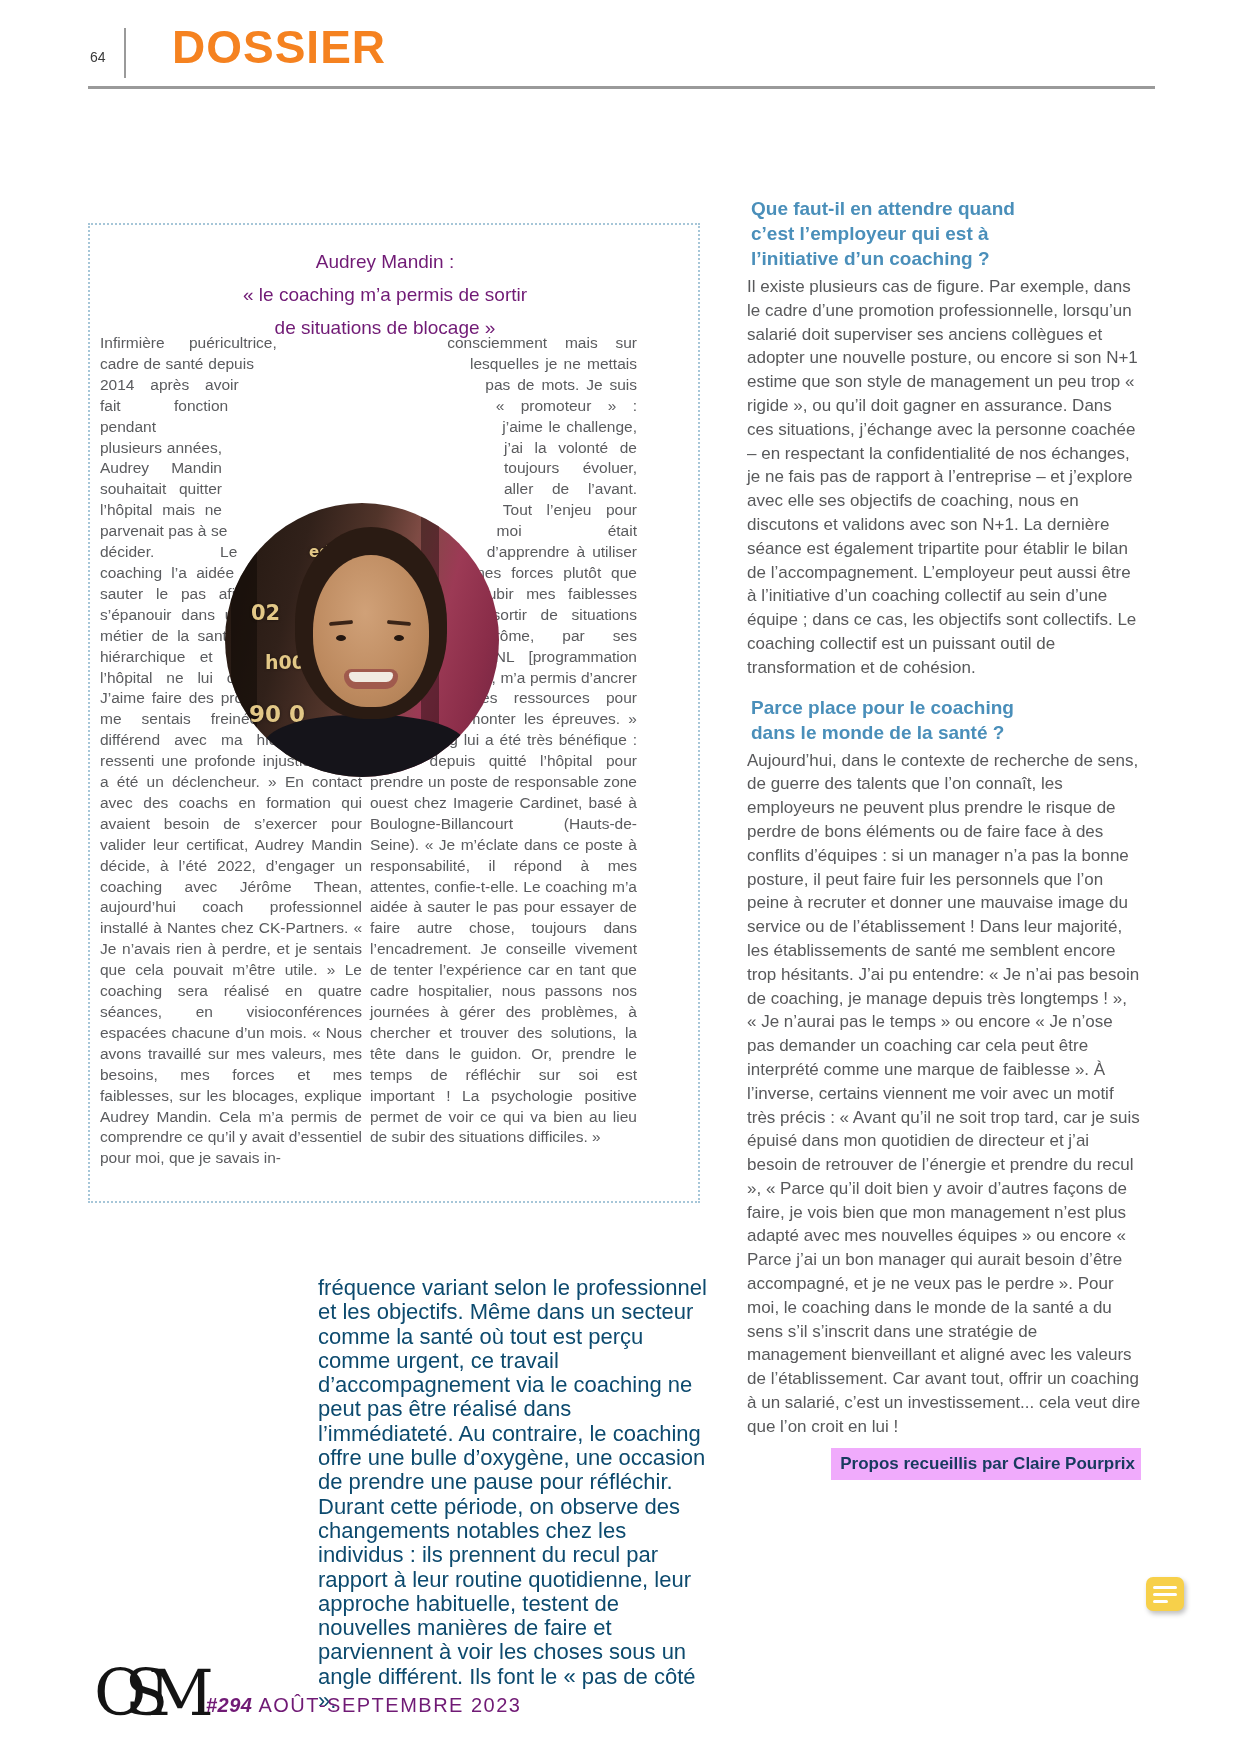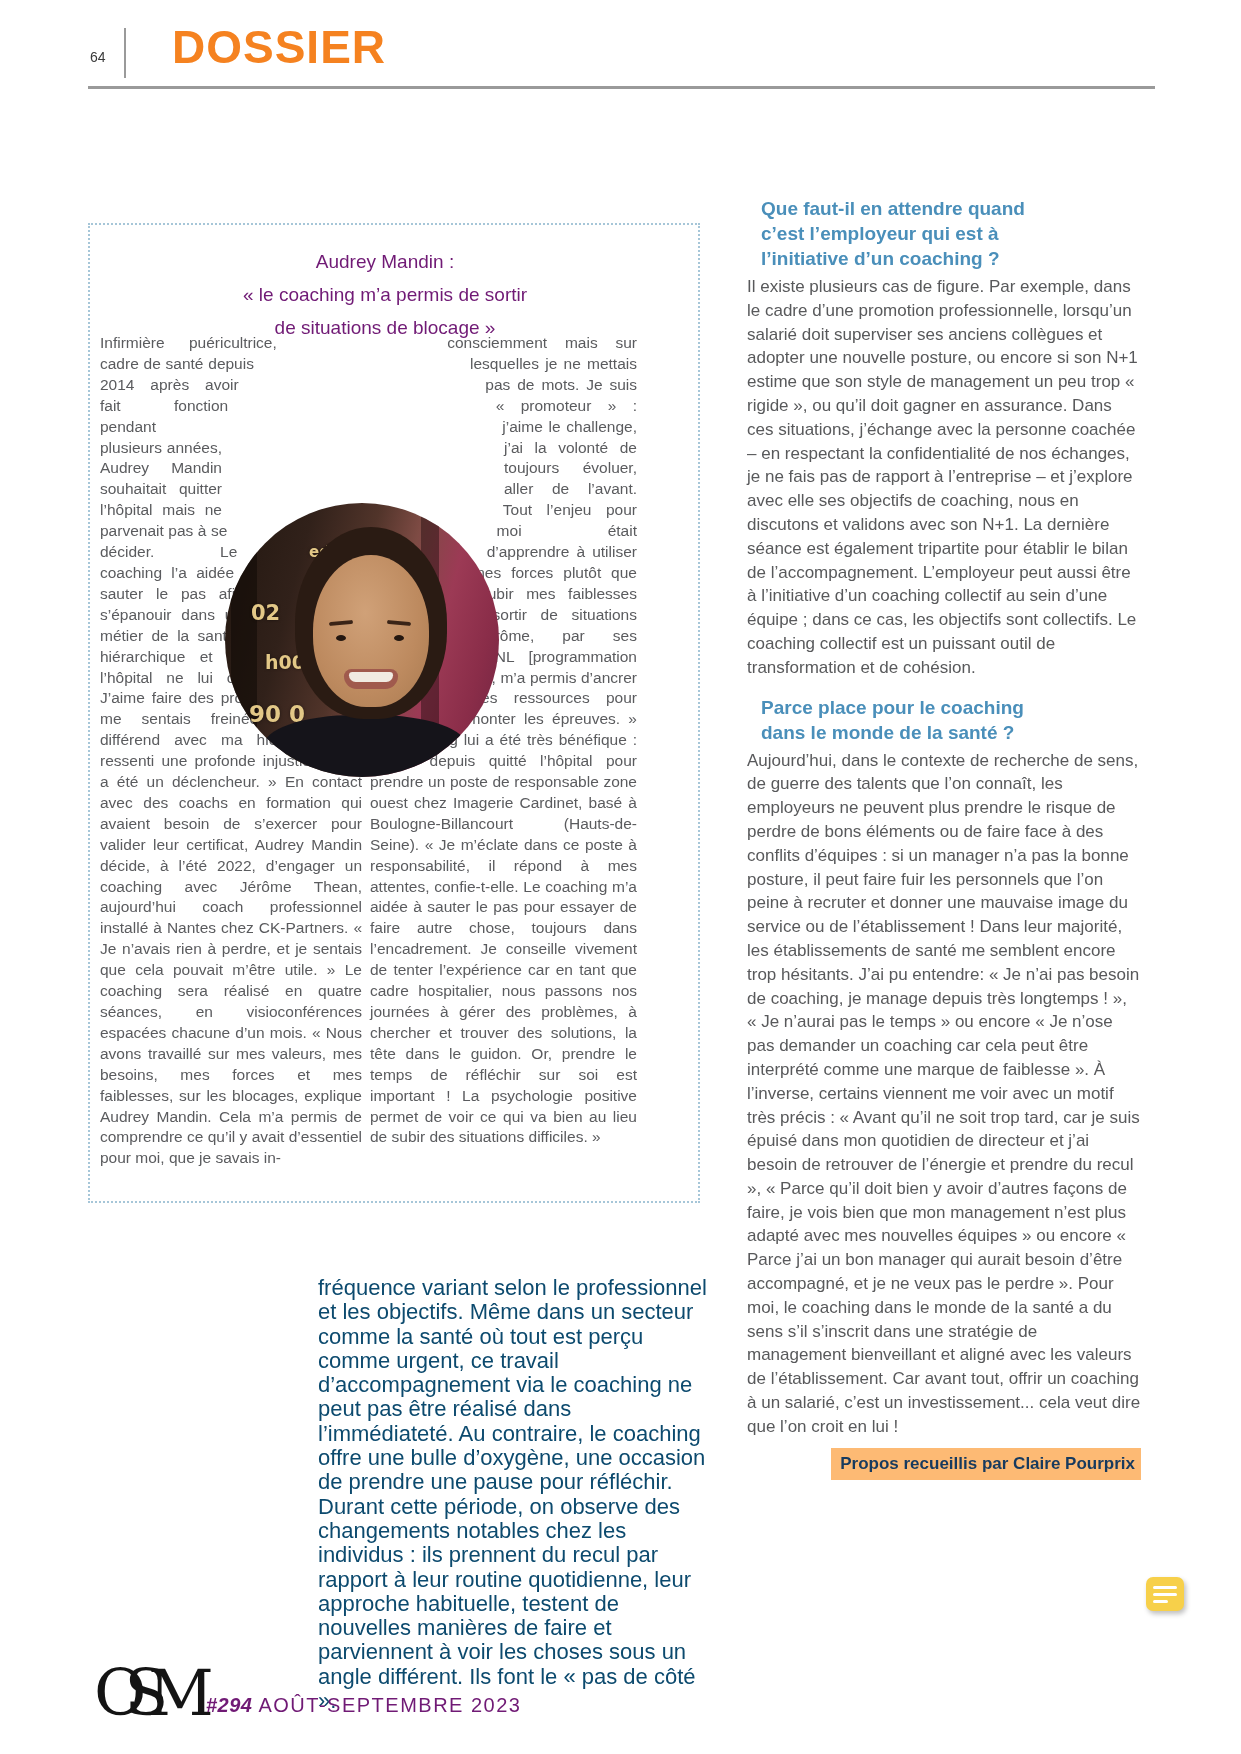--- a/index.html
+++ b/index.html
@@ -47,25 +47,25 @@
   .eye{position:absolute;width:10px;height:6px;background:#241710;border-radius:50%;top:132px;}
   .eye.l{left:111px;}
   .eye.r{left:169px;}
   .mouth{position:absolute;left:119px;top:166px;width:54px;height:20px;background:#a05a4d;border-radius:8px 8px 14px 14px;}
   .teeth{position:absolute;left:5px;top:3px;width:44px;height:10px;background:#f1ebe2;border-radius:4px 4px 8px 8px;}
   .neck{position:absolute;left:124px;top:192px;width:44px;height:32px;background:#b07c52;}
   .cloth{position:absolute;left:38px;top:212px;width:204px;height:70px;background:#15141a;border-radius:45% 45% 0 0;}
 
   
   #right-col{left:747px;top:196px;width:394px;font-size:17px;line-height:23.8px;color:#58595b;text-align:left;}
-  .qa-h{font-size:19px;line-height:25px;color:#4a8fba;font-weight:bold;white-space:pre-line;margin:0 0 4px 14px;}
+  .qa-h{font-size:19px;line-height:25px;color:#4a8fba;font-weight:bold;white-space:pre-line;margin:0 0 4px 4px;}
   .qa-h2{margin-top:15px;}
   #right-col p{margin:0;}
   #byline-row{margin-top:9px;text-align:right;}
-  #byline-hl{background:#fdba74;color:#173a5e;font-weight:bold;font-size:17px;padding:4px 6px 5px 9px;display:inline-block;}
+  #byline-hl{background:#f0abfc;color:#173a5e;font-weight:bold;font-size:17px;padding:4px 6px 5px 9px;display:inline-block;}
 
   
   #comment-icon{left:1146px;top:1577px;width:38px;height:34px;background:#f7d04a;border-radius:7px;
     box-shadow:2px 3px 5px rgba(0,0,0,.25);}
   #comment-icon .ln{position:absolute;left:7px;height:3px;background:#ffffff;border-radius:2px;}
   #comment-icon .l1{top:9px;width:24px;}
   #comment-icon .l2{top:16px;width:24px;}
   #comment-icon .l3{top:23px;width:15px;}
 
   

